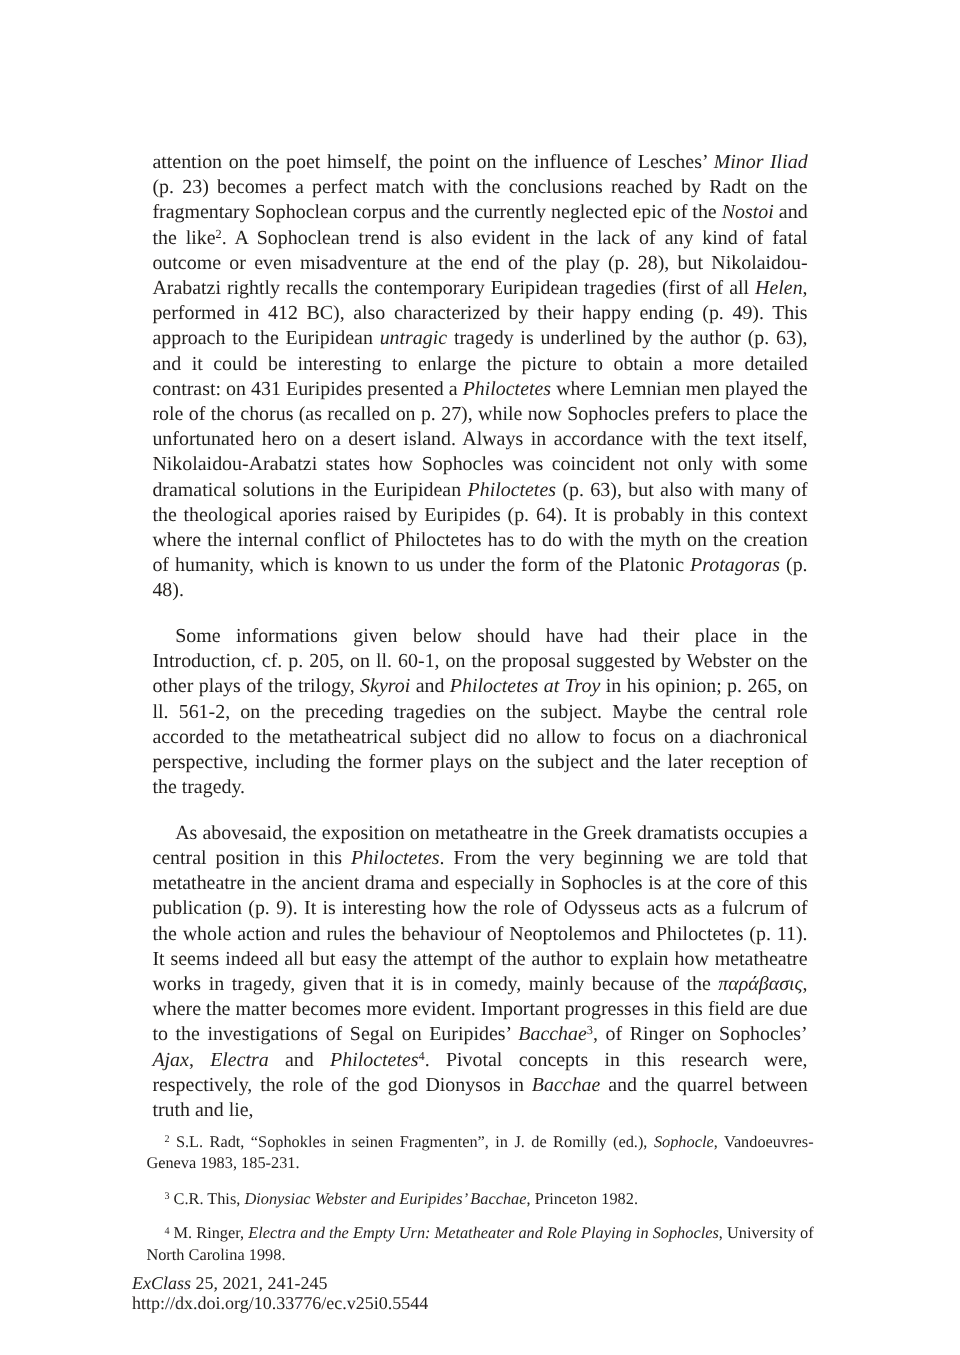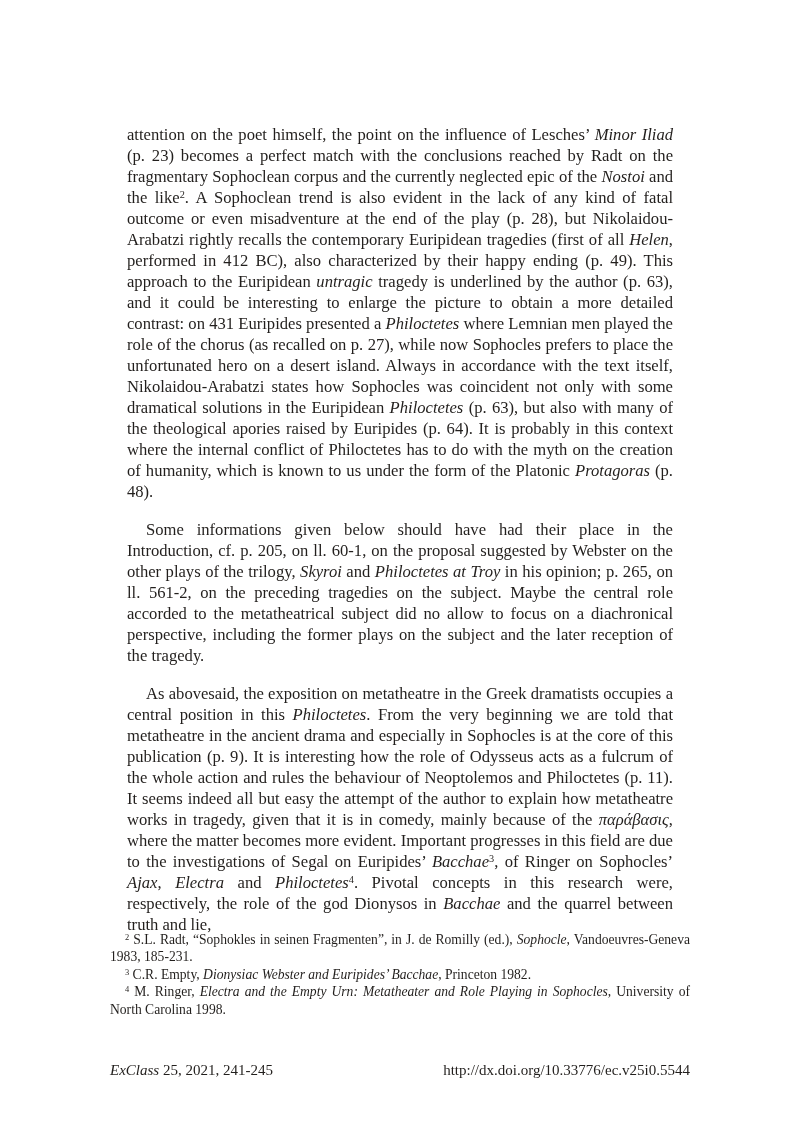--- a/index.html
+++ b/index.html
@@ -22,26 +22,26 @@
     font-size: 16.6px; line-height: 21px; text-align: justify;
   }
   .body-text p { margin: 17px; text-indent: 19px; }
   .body-text p.no-indent { text-indent: 0; }
 
   
   .footnotes {
     position: absolute; left: 110px; top: 931px; width: 580px;
     font-size: 13.6px; line-height: 17.4px; text-align: justify;
   }
-  .footnotes p { margin: 0; text-indent: 15px; }
+  .footnotes p { margin: 12px; text-indent: 15px; }
 
   
   .page-footer {
     position: absolute; left: 110px; top: 1062px; width: 580px;
-    font-size: 15px; display: flex; justify-content: space-between; align-items: baseline;
+    font-size: 15px; display: flex; justify-content: space-between; align-items: baseline; flex-direction: column;
   }
   .doi { color: inherit; text-decoration: none; text-align: center; }
 
   
   .it { font-style: italic; }
   .sc { font-variant: small-caps; letter-spacing: 0.4px; }
   .sup { font-size: 0.62em; position: relative; top: -0.45em; line-height: 0; }
 </style>
 </head>
 <body>
@@ -52,21 +52,21 @@
   <main class="body-text">
 
   <p class="para no-indent"><span>attention on the poet himself, the point on the influence of Lesches’ </span><span class="it">Minor Iliad</span><span> (p. 23) becomes a perfect match with the conclusions reached by Radt on the fragmentary Sophoclean corpus and the currently neglected epic of the </span><span class="it">Nostoi</span><span> and the like</span><span class="sup">2</span><span>. A Sophoclean trend is also evident in the lack of any kind of fatal outcome or even misadventure at the end of the play (p. 28), but Nikolaidou-Arabatzi rightly recalls the contemporary Euripidean tragedies (first of all </span><span class="it">Helen</span><span>, performed in 412 BC), also characterized by their happy ending (p. 49). This approach to the Euripidean </span><span class="it">untragic</span><span> tragedy is underlined by the author (p. 63), and it could be interesting to enlarge the picture to obtain a more detailed contrast: on 431 Euripides presented a </span><span class="it">Philoctetes</span><span> where Lemnian men played the role of the chorus (as recalled on p. 27), while now Sophocles prefers to place the unfortunated hero on a desert island. Always in accordance with the text itself, Nikolaidou-Arabatzi states how Sophocles was coincident not only with some dramatical solutions in the Euripidean </span><span class="it">Philoctetes</span><span> (p. 63), but also with many of the theological apories raised by Euripides (p. 64). It is probably in this context where the internal conflict of Philoctetes has to do with the myth on the creation of humanity, which is known to us under the form of the Platonic </span><span class="it">Protagoras</span><span> (p. 48).</span></p>
       <p class="para"><span>Some informations given below should have had their place in the Introduction, cf. p. 205, on ll. 60-1, on the proposal suggested by Webster on the other plays of the trilogy, </span><span class="it">Skyroi</span><span> and </span><span class="it">Philoctetes at Troy</span><span> in his opinion; p. 265, on ll. 561-2, on the preceding tragedies on the subject. Maybe the central role accorded to the metatheatrical subject did no allow to focus on a diachronical perspective, including the former plays on the subject and the later reception of the tragedy.</span></p>
       <p class="para"><span>As abovesaid, the exposition on metatheatre in the Greek dramatists occupies a central position in this </span><span class="it">Philoctetes</span><span>. From the very beginning we are told that metatheatre in the ancient drama and especially in Sophocles is at the core of this publication (p. 9). It is interesting how the role of Odysseus acts as a fulcrum of the whole action and rules the behaviour of Neoptolemos and Philoctetes (p. 11). It seems indeed all but easy the attempt of the author to explain how metatheatre works in tragedy, given that it is in comedy, mainly because of the </span><span class="it">παράβασις</span><span>, where the matter becomes more evident. Important progresses in this field are due to the investigations of Segal on Euripides’ </span><span class="it">Bacchae</span><span class="sup">3</span><span>, of Ringer on Sophocles’ </span><span class="it">Ajax</span><span>, </span><span class="it">Electra</span><span> and </span><span class="it">Philoctetes</span><span class="sup">4</span><span>. Pivotal concepts in this research were, respectively, the role of the god Dionysos in </span><span class="it">Bacchae</span><span> and the quarrel between truth and lie,</span></p>
     </main>
 
   <section class="footnotes">
 
   <p class="footnote"><span class="sup">2</span><span> S.L. Radt, “Sophokles in seinen Fragmenten”, in J. de Romilly (ed.), </span><span class="it">Sophocle</span><span>, Vandoeuvres-Geneva 1983, 185-231.</span></p>
-      <p class="footnote"><span class="sup">3</span><span> C.R. Empty, </span><span class="it">Dionysiac Webster and Euripides’ Bacchae</span><span>, Princeton 1982.</span></p>
+      <p class="footnote"><span class="sup">3</span><span> C.R. This, </span><span class="it">Dionysiac Webster and Euripides’ Bacchae</span><span>, Princeton 1982.</span></p>
       <p class="footnote"><span class="sup">4</span><span> M. Ringer, </span><span class="it">Electra and the Empty Urn: Metatheater and Role Playing in Sophocles</span><span>, University of North Carolina 1998.</span></p>
     </section>
 
   <footer class="page-footer">
     <span class="citation"><span class="it">ExClass</span><span> 25, 2021, 241-245</span></span>
     <a class="doi">http://dx.doi.org/10.33776/ec.v25i0.5544</a>
   </footer>
 
 </div>
 

